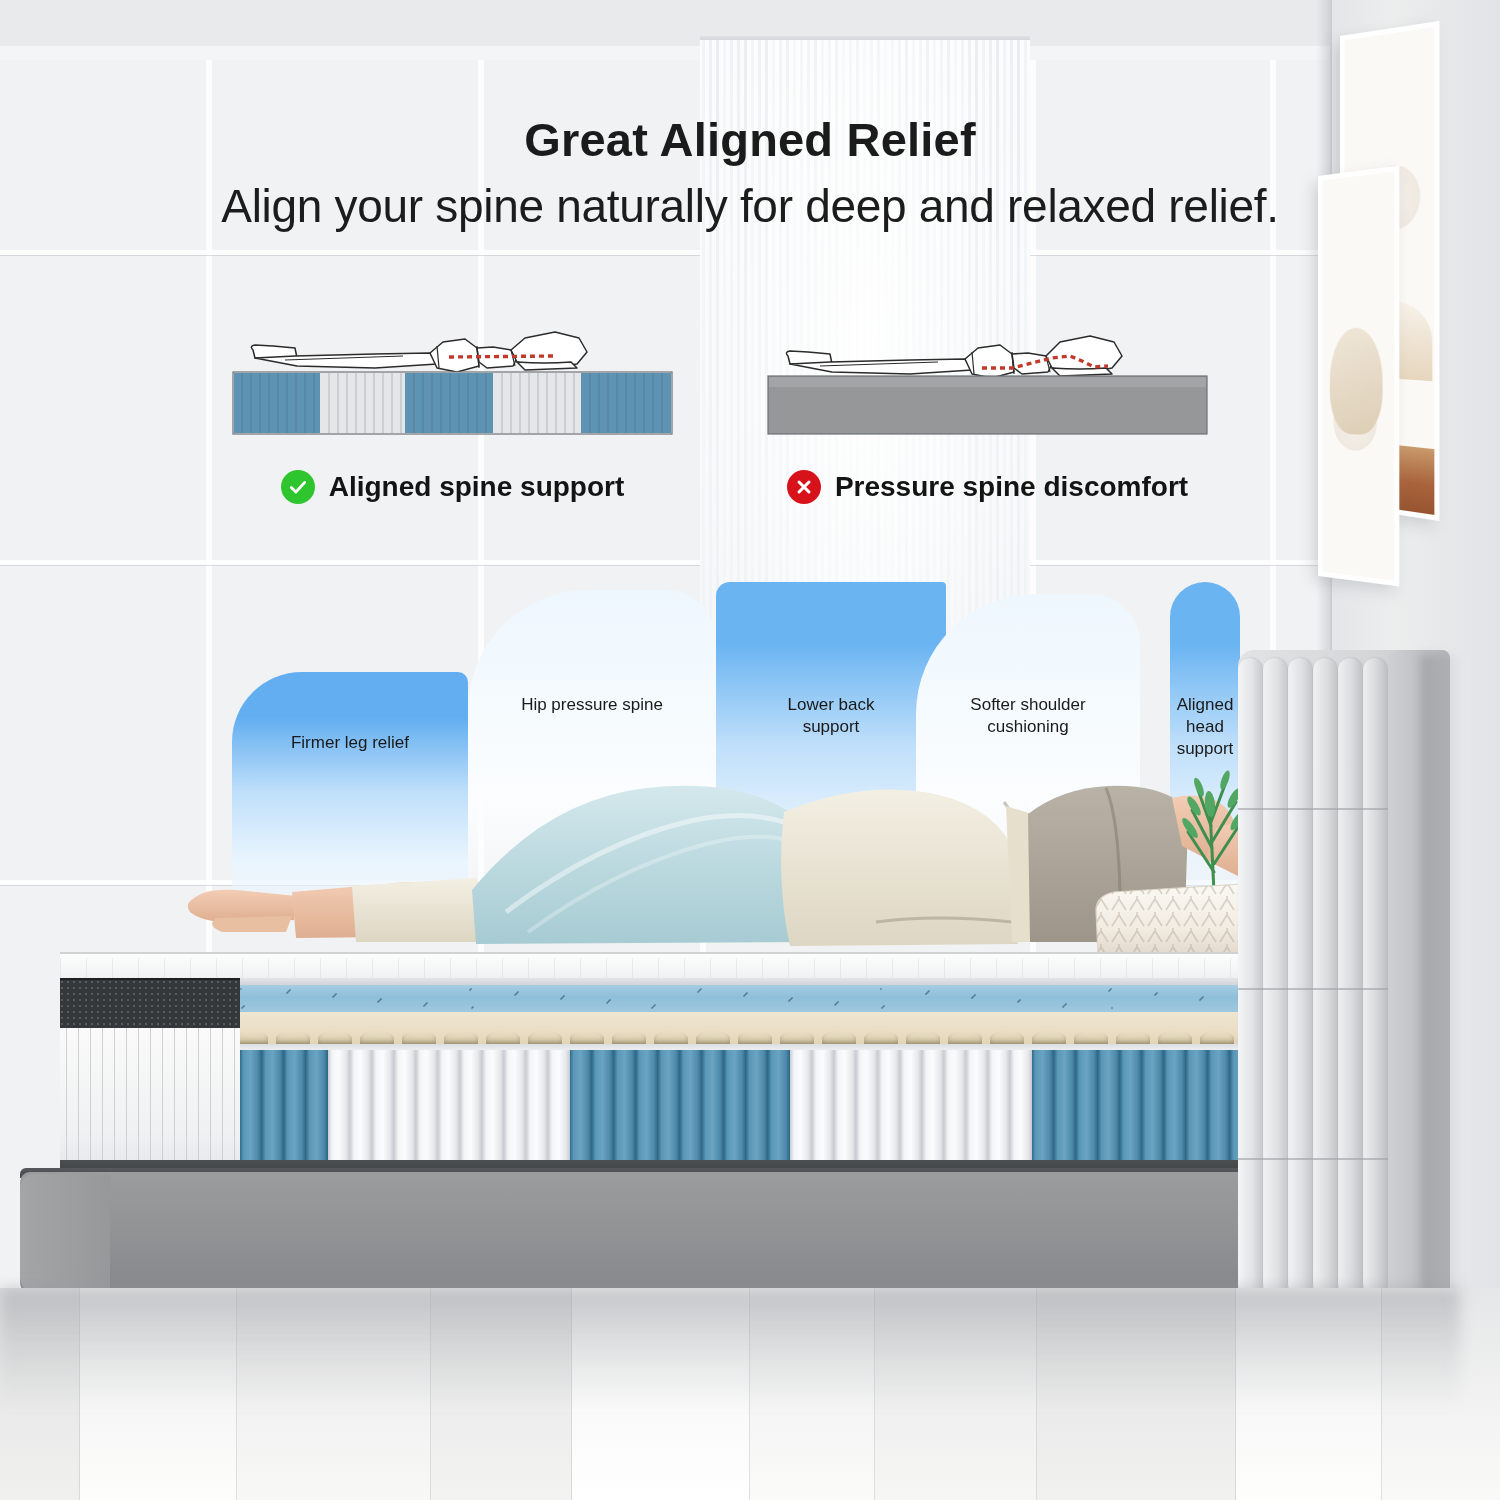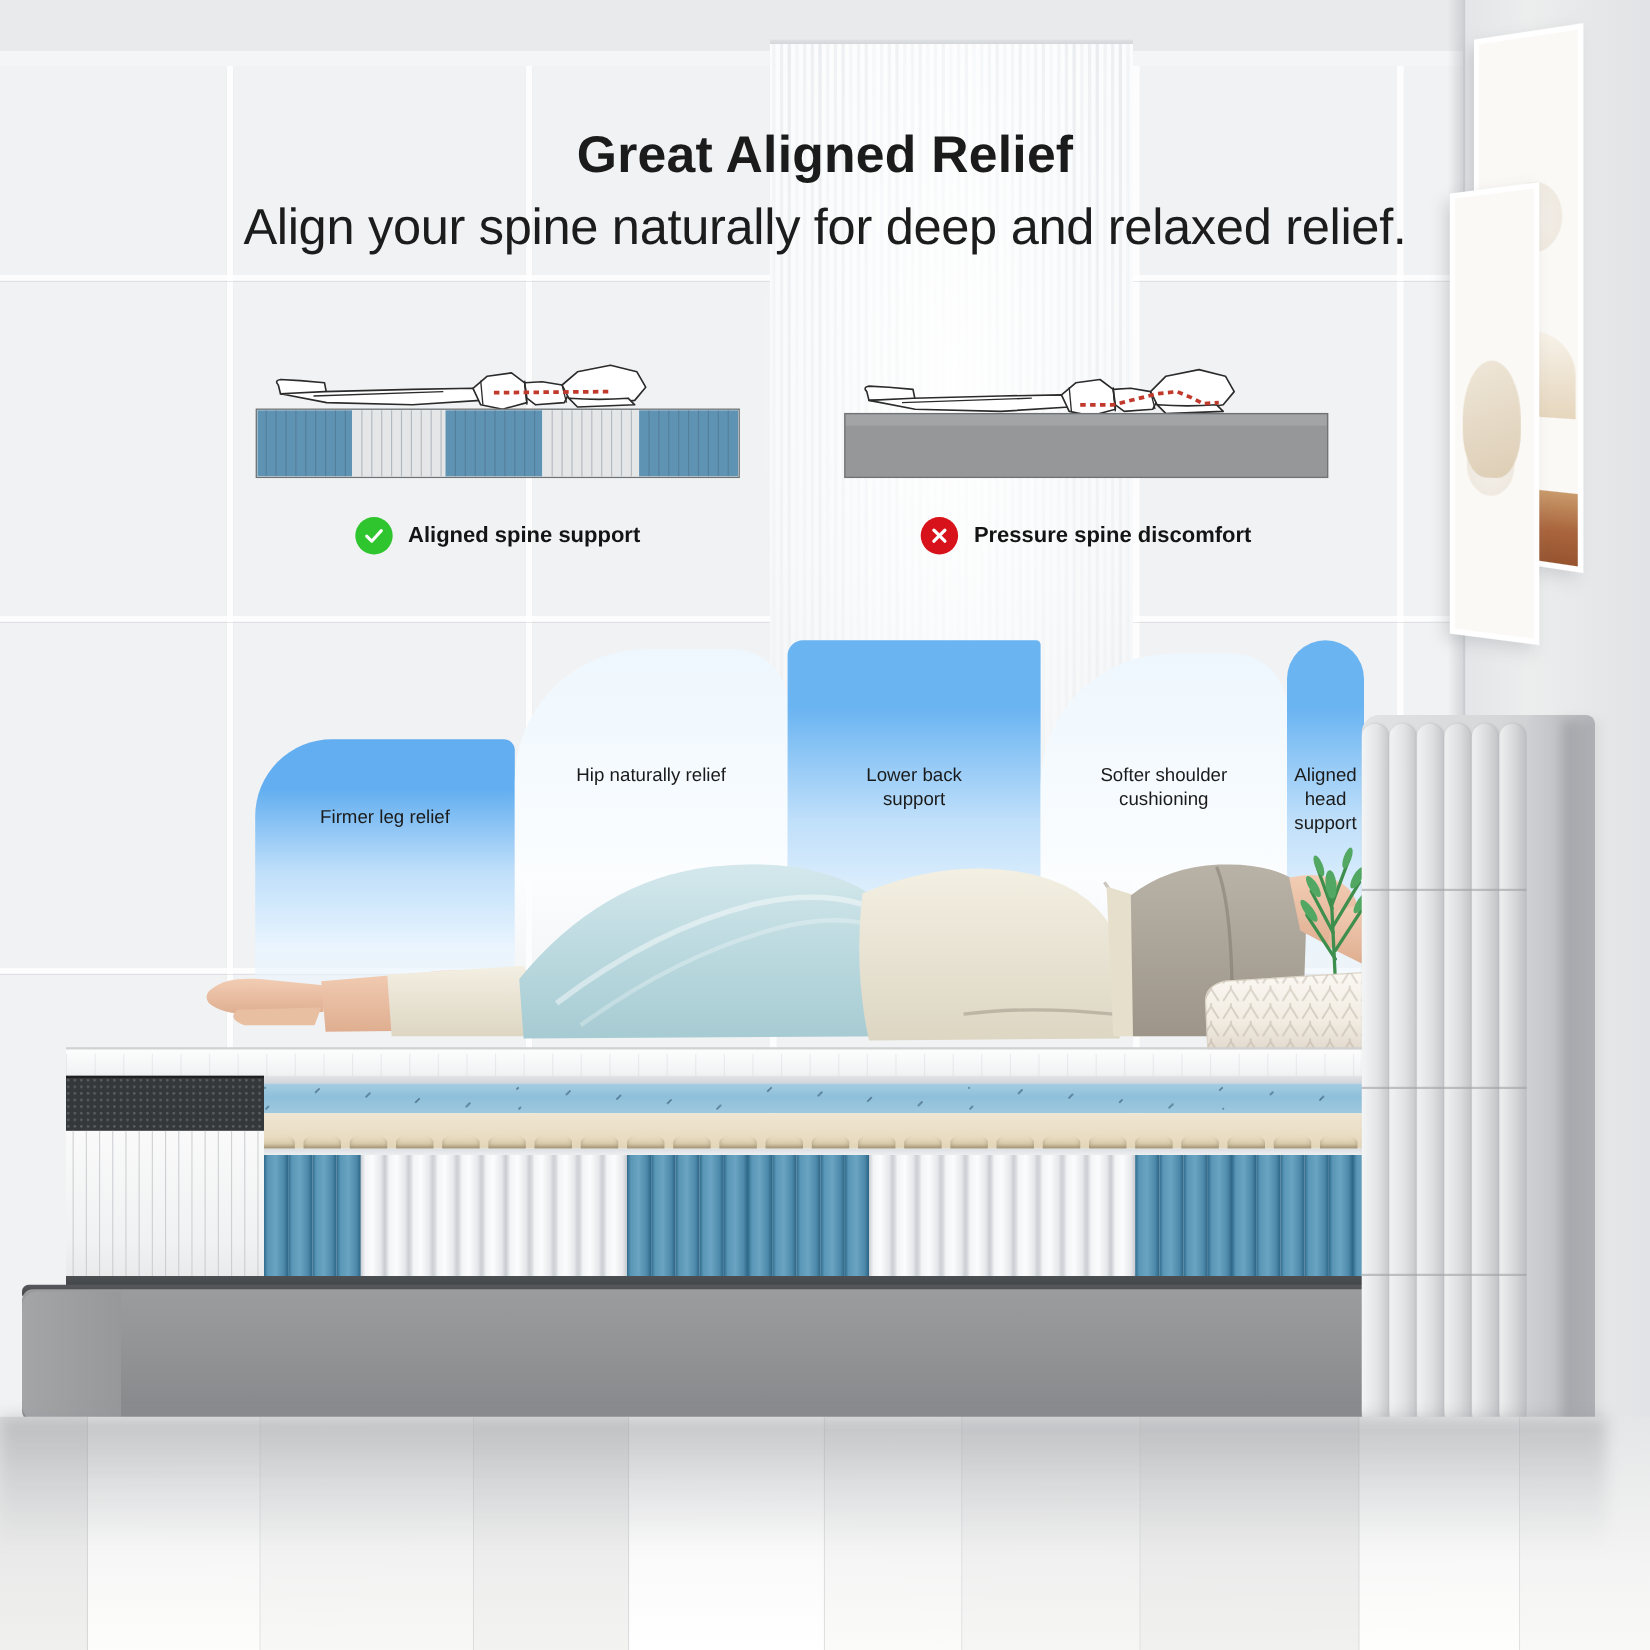--- a/index.html
+++ b/index.html
@@ -91,21 +91,21 @@
 
   
   .cmp { position:absolute; }
   .cmp-good { left:225px; top:306px; width:455px; }
   .cmp-bad  { left:760px; top:306px; width:455px; }
   .cmp-svg { display:block; width:100%; height:142px; }
   .cmp-cap { display:flex; align-items:center; justify-content:center; gap:14px; margin-top:22px; }
   .badge { width:34px; height:34px; border-radius:50%; flex:0 0 34px;
     display:flex; align-items:center; justify-content:center; }
   .badge svg { width:20px; height:20px; }
-  .cmp-cap-text { font-size:20px; font-weight:bold; color:#141414; white-space:nowrap; }
+  .cmp-cap-text { font-size:28px; font-weight:bold; color:#141414; white-space:nowrap; }
 
   
   .zones { position:absolute; left:232px; top:582px; width:1008px; height:340px; }
   .zone { position:absolute; bottom:0; }
   .zone-shape { position:absolute; inset:0; }
   .zone-label {
     position:absolute; left:0; right:0; top:96px;
     text-align:center; font-size:17px; color:#1a1a1a; line-height:1.28;
     padding:0 6px;
   }
@@ -433,27 +433,27 @@
     </div>
   </div>
 
   <div class="zones" id="zones">
       <div class="zone" style="left:0px;width:236px;height:250px;">
         <div class="zone-shape" style="background:linear-gradient(180deg,#62aef0 0%,#62aef0 18%,#bfdffa 48%,#eaf5fe 76%,rgba(255,255,255,0) 100%);border-radius:70px 10px 0 0;"></div>
         <div class="zone-label" style="top:60px;">Firmer leg relief</div>
       </div>
       <div class="zone" style="left:236px;width:248px;height:332px;">
         <div class="zone-shape" style="background:linear-gradient(180deg,#eef7fe 0%,#f4fafe 30%,#fbfdff 62%,rgba(255,255,255,0) 100%);border-radius:120px 50px 0 0;"></div>
-        <div class="zone-label" style="top:104px;">Hip naturally relief</div>
+        <div class="zone-label" style="top:104px;">Hip pressure spine</div>
       </div>
       <div class="zone" style="left:484px;width:230px;height:340px;">
         <div class="zone-shape" style="background:linear-gradient(180deg,#6ab4f2 0%,#6ab4f2 18%,#bfdffa 48%,#eaf5fe 76%,rgba(255,255,255,0) 100%);border-radius:14px 4px 0 0;"></div>
         <div class="zone-label" style="top:112px;">Lower back<br>support</div>
       </div>
-      <div class="zone" style="left:714px;width:224px;height:328px;">
+      <div class="zone" style="left:684px;width:224px;height:328px;">
         <div class="zone-shape" style="background:linear-gradient(180deg,#eef7fe 0%,#f4fafe 30%,#fbfdff 62%,rgba(255,255,255,0) 100%);border-radius:120px 50px 0 0;"></div>
         <div class="zone-label" style="top:100px;">Softer shoulder<br>cushioning</div>
       </div>
       <div class="zone" style="left:938px;width:70px;height:340px;">
         <div class="zone-shape" style="background:linear-gradient(180deg,#6ab4f2 0%,#6ab4f2 18%,#bfdffa 48%,#eaf5fe 76%,rgba(255,255,255,0) 100%);border-radius:46px 46px 0 0;"></div>
         <div class="zone-label" style="top:112px;">Aligned head support</div>
       </div>
     </div>
 
   <div class="sleeper">

